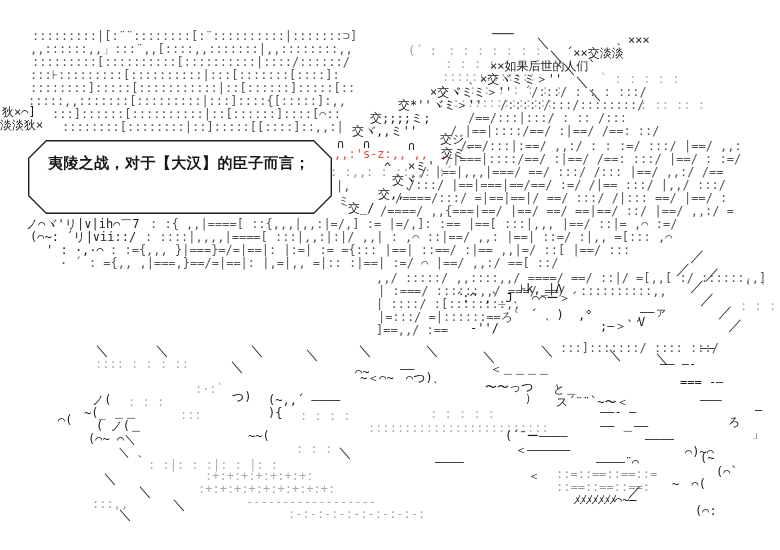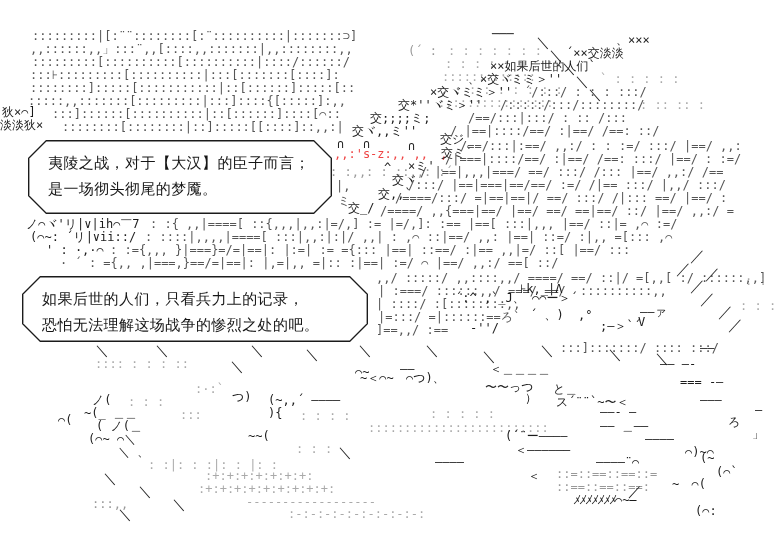--- a/index.html
+++ b/index.html
@@ -1,21 +1,21 @@
 <!DOCTYPE html>
 <html><head>
 <meta charset="utf-8">
 <style>
   html,body{margin:0;padding:0;background:#fff;}
   .canvas{position:relative;width:780px;height:550px;background:#fff;overflow:hidden;
           font-family:"DejaVu Sans","Liberation Sans",sans-serif;}
   .art-layer{position:absolute;inset:0;z-index:1;}
   .aa{position:absolute;white-space:pre;font-family:"DejaVu Sans Mono","Liberation Mono",monospace;
       font-size:12px;line-height:13px;color:#1b1b1b;}
-  .bubble{position:absolute;z-index:3;}
+  .bubble{position:absolute;z-index:3;font-weight:bold;}
   .bubble .outer{position:absolute;inset:0;background:#1b1b1b;
     clip-path:polygon(18px 0,calc(100% - 18px) 0,100% 18px,100% calc(100% - 18px),
       calc(100% - 18px) 100%,18px 100%,0 calc(100% - 18px),0 18px);}
   .bubble .inner{position:absolute;inset:1.4px;background:#ffffff;
     clip-path:polygon(17px 0,calc(100% - 17px) 0,100% 17px,100% calc(100% - 17px),
       calc(100% - 17px) 100%,17px 100%,0 calc(100% - 17px),0 17px);}
   .bubble .text{position:absolute;inset:0;padding:10px 0 0 20px;
     font-size:15px;line-height:26px;letter-spacing:.4px;color:#161616;}
   #bubble1{left:28px;top:140px;width:304px;height:74px;}
   #bubble2{left:22px;top:276px;width:346px;height:66px;}
@@ -184,25 +184,16 @@
       <span class="aa" style="left: 118px; top: 508px; font-size: 14px;">＼</span>
       <span class="aa" style="left: 288px; top: 508px; color: rgb(170, 170, 170);">:-:-:-:-:-:-:-:-:-:</span>
       <span class="aa" style="left: 695px; top: 505px;">(⌒:</span>
     </div>
 
   <div class="bubble" id="bubble1">
     <div class="outer"></div>
     <div class="inner"></div>
     <div class="text">
       <div>夷陵之战，对于【大汉】的臣子而言；</div>
-      <div>是一场彻头彻尾的梦魇。</div>
     </div>
   </div>
 
-  <div class="bubble" id="bubble2">
-    <div class="outer"></div>
-    <div class="inner"></div>
-    <div class="text">
-      <div>如果后世的人们，只看兵力上的记录，</div>
-      <div>恐怕无法理解这场战争的惨烈之处的吧。</div>
-    </div>
-  </div>
 </div>
 
 </body></html>

